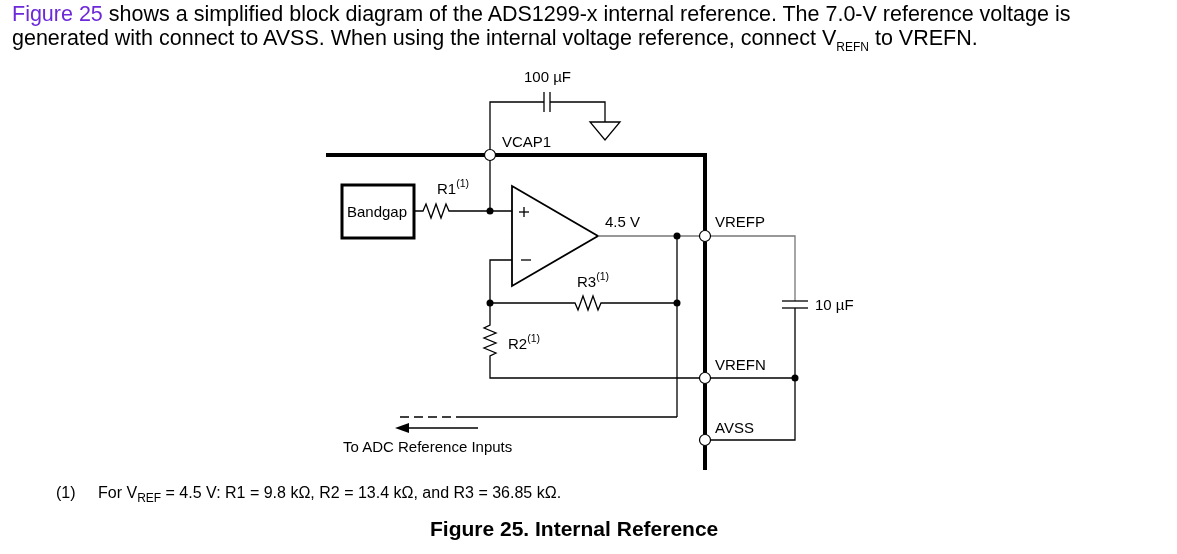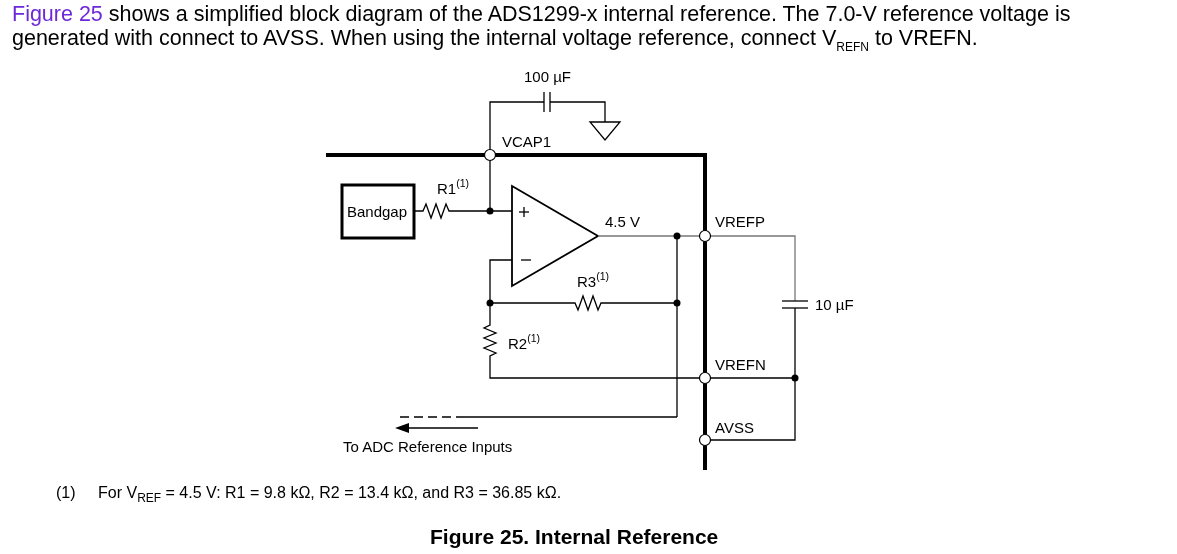--- a/index.html
+++ b/index.html
@@ -7,21 +7,21 @@
          font-family:"Liberation Sans", sans-serif; color:#000; }
   .intro { position:absolute; left:12px; top:2px; width:1165px; font-size:21.5px; line-height:24px; }
   .intro .link { color:#6d28d9; }
   .intro sub { font-size:12px; vertical-align:-6px; line-height:0; }
   #diagram { position:absolute; left:0; top:0; }
   .lbl { font-family:"Liberation Sans", sans-serif; font-size:15px; fill:#000; }
   .sup { font-size:10.5px; }
   .note { position:absolute; left:56px; top:484px; font-size:16px; }
   .note .num { display:inline-block; width:42px; }
   .note sub { font-size:12px; vertical-align:-4px; line-height:0; }
-  .caption { position:absolute; left:430px; top:517px; font-size:21px; font-weight:bold;margin-top:8px; }
+  .caption { position:absolute; left:430px; top:517px; font-size:21px; font-weight:bold; }
 </style>
 </head>
 <body>
 
 <div class="intro">
   <span class="link">Figure 25</span><span> shows a simplified block diagram of the ADS1299-x internal reference. The 7.0-V reference voltage is</span><br>
   <span>generated with connect to AVSS. When using the internal voltage reference, connect V</span><sub>REFN</sub><span> to VREFN.</span>
 </div>
 
 <svg id="diagram" width="1177" height="554" viewBox="0 0 1177 554">

